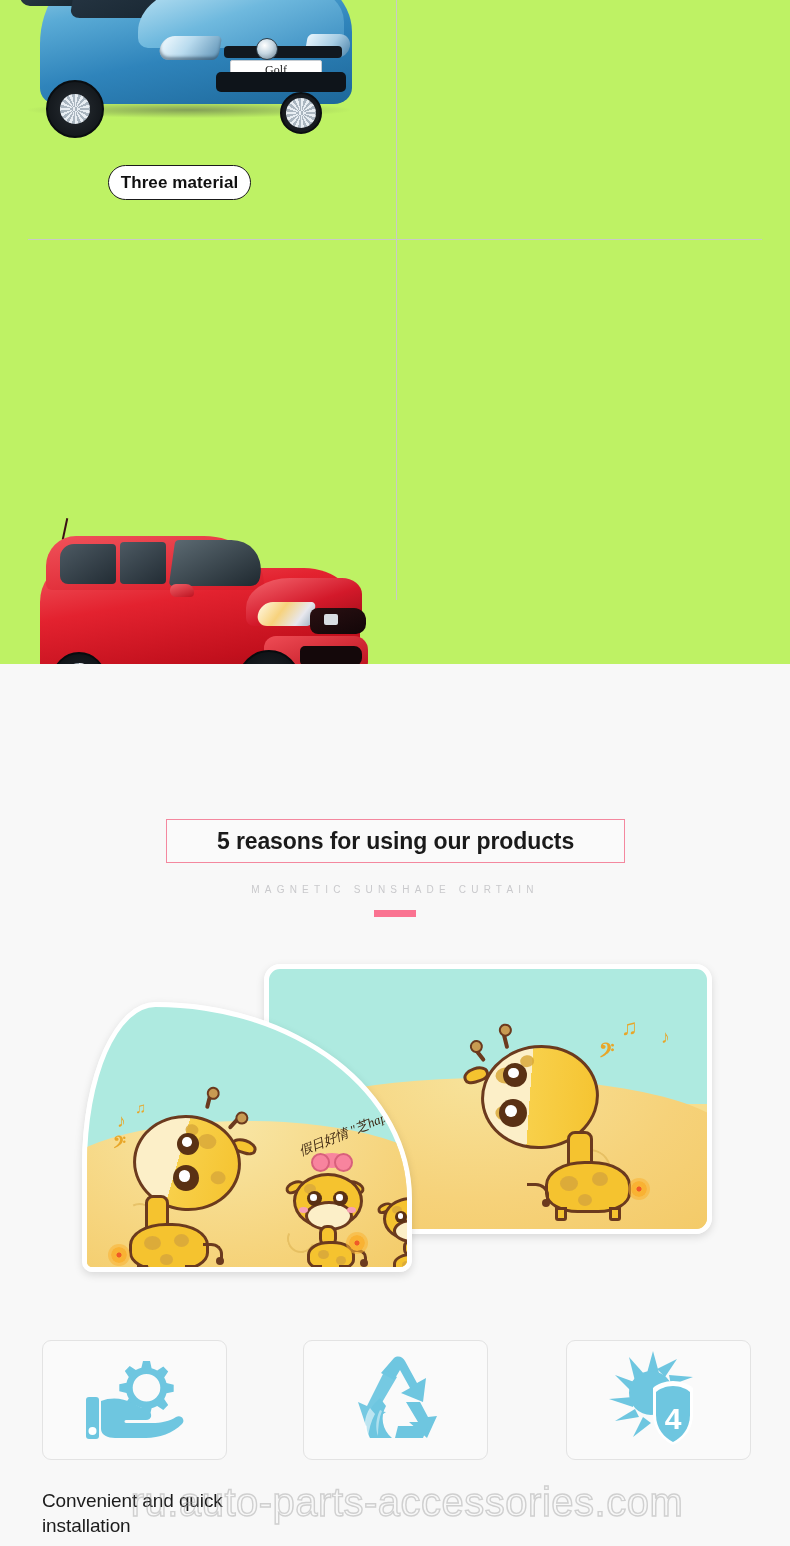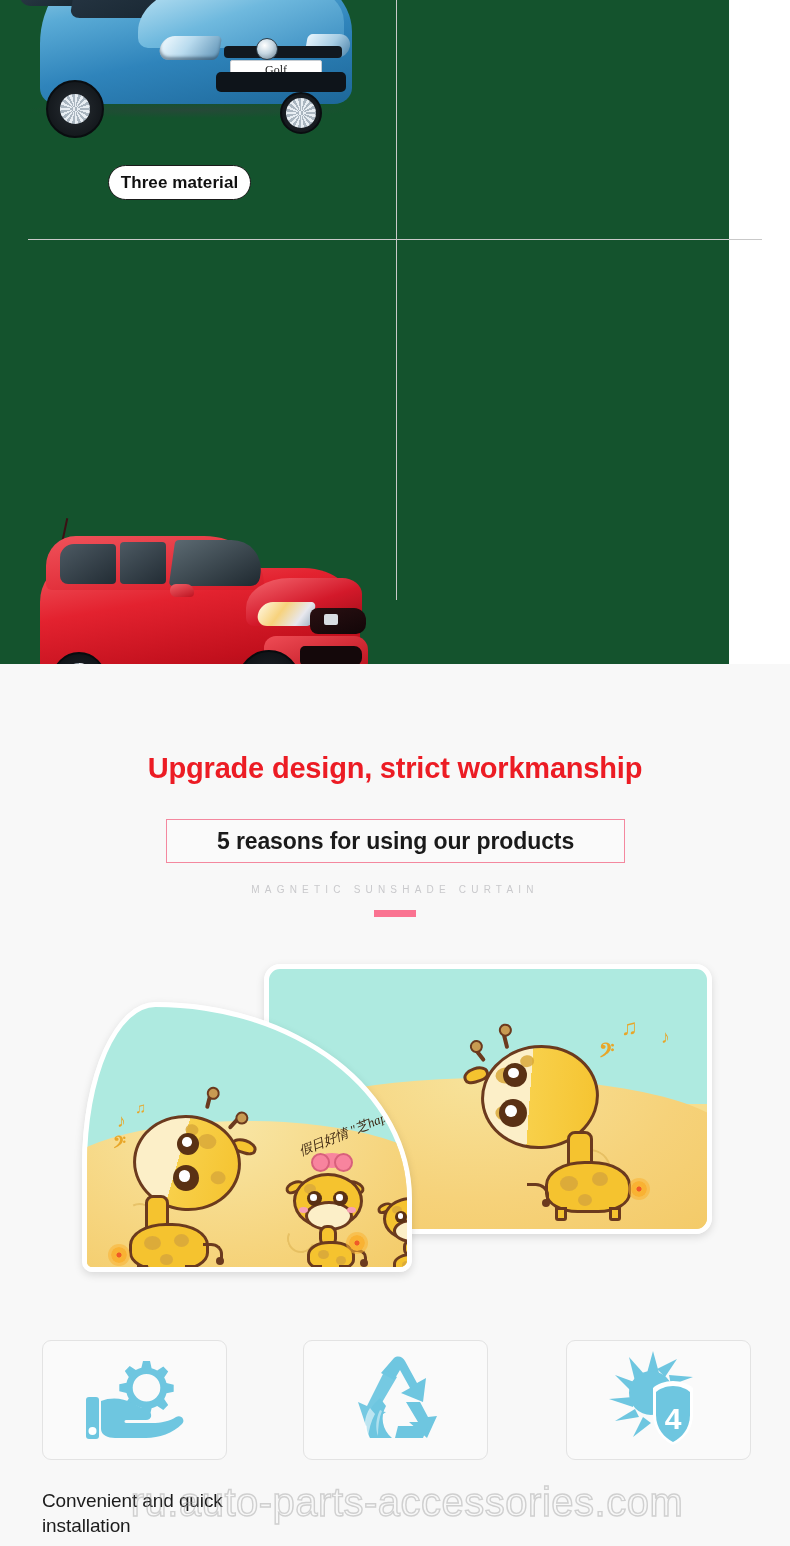--- a/index.html
+++ b/index.html
@@ -8,22 +8,22 @@
     height: 1546px;
     overflow: hidden;
     background: #ffffff;
     font-family: "Liberation Sans", sans-serif;
   }
   .page { position: relative; width: 790px; height: 1546px; }
 
   
   .car-grid {
     position: absolute; left: 0; top: 0;
-    width: 729px; height: 664px;
-    background: #14532d;
+    width: 790px; height: 664px;
+    background: #bef264;
   }
   .grid-vline {
     position: absolute; left: 396px; top: 0;
     width: 1px; height: 600px;
     background: #c9c9c9;
   }
   .grid-hline {
     position: absolute; left: 28px; top: 239px;
     width: 734px; height: 1px;
     background: #c9c9c9;
@@ -438,21 +438,20 @@
     </div>
 
     <div class="car-cell cell-br">
       
       
     </div>
   </div>
 
   <div class="features">
 
-    <div class="headline">Upgrade design, strict workmanship</div>
 
     <div class="subbox">
       <span class="subbox-text">5 reasons for using our products</span>
     </div>
 
     <div class="eyebrow">MAGNETIC SUNSHADE CURTAIN</div>
     <div class="dash"></div>
 
     <div class="shades">
 

